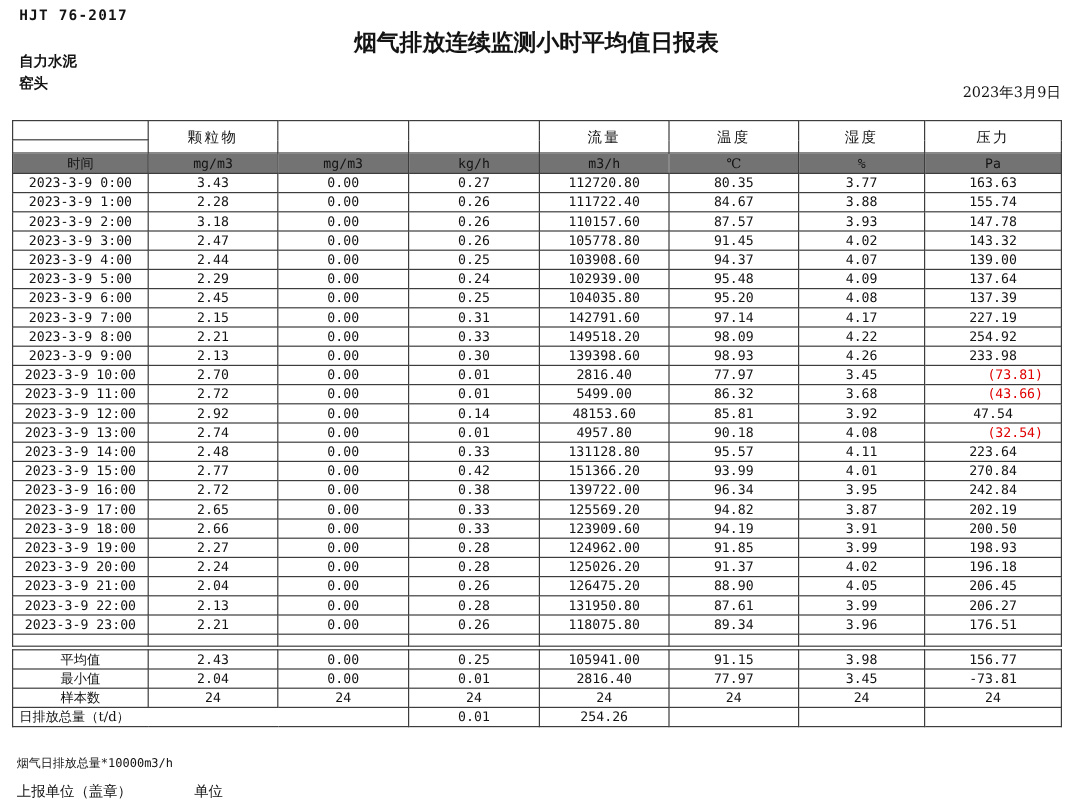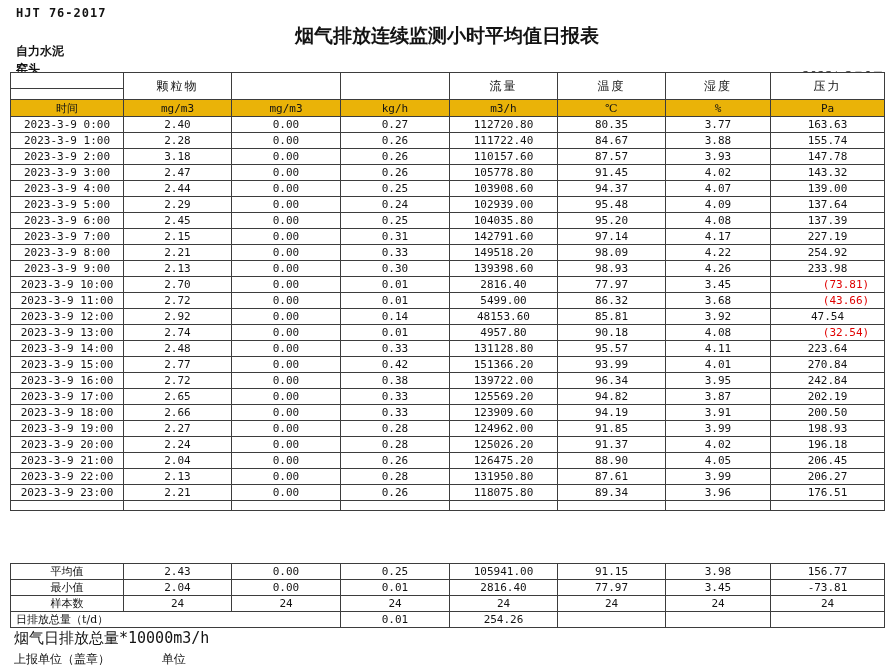--- a/index.html
+++ b/index.html
@@ -9,33 +9,33 @@
 
   .std{position:absolute;left:16px;top:6px;font-size:12px;font-weight:bold;
        font-family:"DejaVu Sans Mono","Liberation Mono",monospace;letter-spacing:1px;}
   .title{position:absolute;left:0;right:0;top:23px;text-align:center;
          font-size:19px;font-weight:bold;}
   .company{position:absolute;left:16px;top:43px;font-size:12px;font-weight:bold;}
   .location{position:absolute;left:16px;top:61px;font-size:12px;font-weight:bold;}
   .date{position:absolute;right:10px;top:69px;font-size:12px;}
 
   table{border-collapse:collapse;table-layout:fixed;position:absolute;left:10px;background:#fff;}
-  #main-table{top:72px;}
-  #summary-table{top:563px;}
+  #main-table{top:100px;}
+  #summary-table{top:541px;}
   td{border:1px solid #3d3d3d;font-size:11px;text-align:center;padding:0;
      height:15px;line-height:15px;white-space:nowrap;overflow:hidden;
      font-family:"DejaVu Sans Mono","DejaVu Serif",monospace;}
   tr.gh1 td{height:15px;font-family:"DejaVu Serif","Liberation Serif",serif;font-size:12px;letter-spacing:2px;}
   tr.gh2 td{height:10px;}
-  tr.unit-row td{height:16px;background:#eab308;}
+  tr.unit-row td{height:16px;background:#737373;}
   tr.blank-row td{height:9px;}
   td.left{text-align:left;padding-left:5px;font-family:"DejaVu Serif","Liberation Serif",serif;}
   td.neg{color:#e00000;padding-left:37px;}
 
-  .note{position:absolute;left:14px;top:629px;font-size:15px;
+  .note{position:absolute;left:14px;top:629px;font-size:10px;
         font-family:"DejaVu Sans Mono","DejaVu Serif",monospace;}
   .report-line{position:absolute;left:14px;top:651px;font-size:12px;}
   .report-line .unit-label{margin-left:48px;text-align:right;}
 </style>
 </head>
 <body>
 
 <div class="sheet">
 
   <div class="std">HJT  76-2017</div>
@@ -76,21 +76,21 @@
         <td>kg/h</td>
         <td>m3/h</td>
         <td>℃</td>
         <td>%</td>
         <td>Pa</td>
       </tr>
     </thead>
     <tbody>
         <tr>
           <td>2023-3-9 0:00</td>
-          <td>2.40</td>
+          <td>3.43</td>
           <td>0.00</td>
           <td>0.27</td>
           <td>112720.80</td>
           <td>80.35</td>
           <td>3.77</td>
           <td>163.63</td>
         </tr>
         <tr>
           <td>2023-3-9 1:00</td>
           <td>2.28</td>

